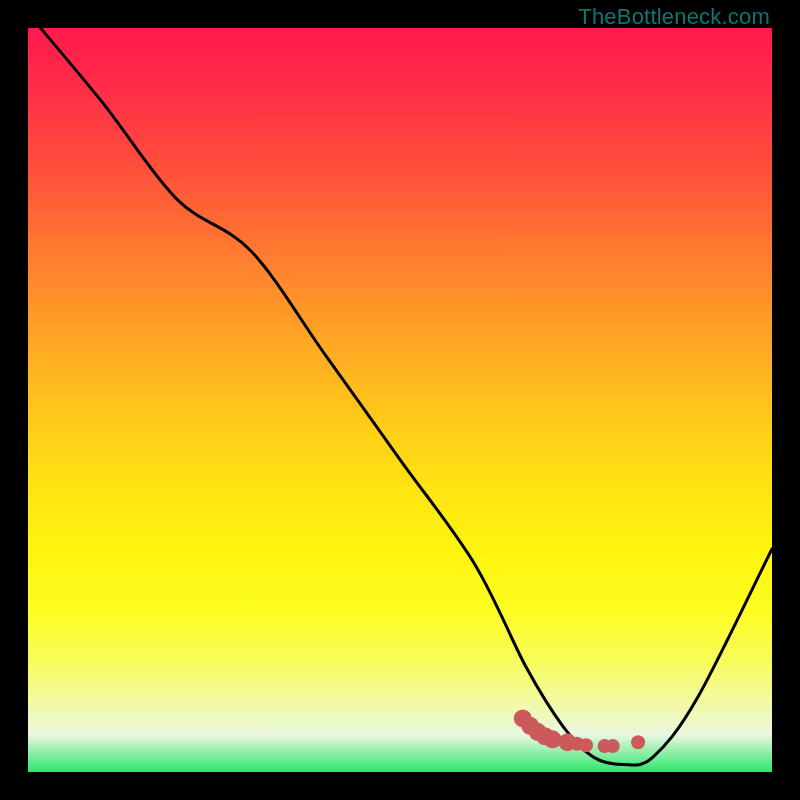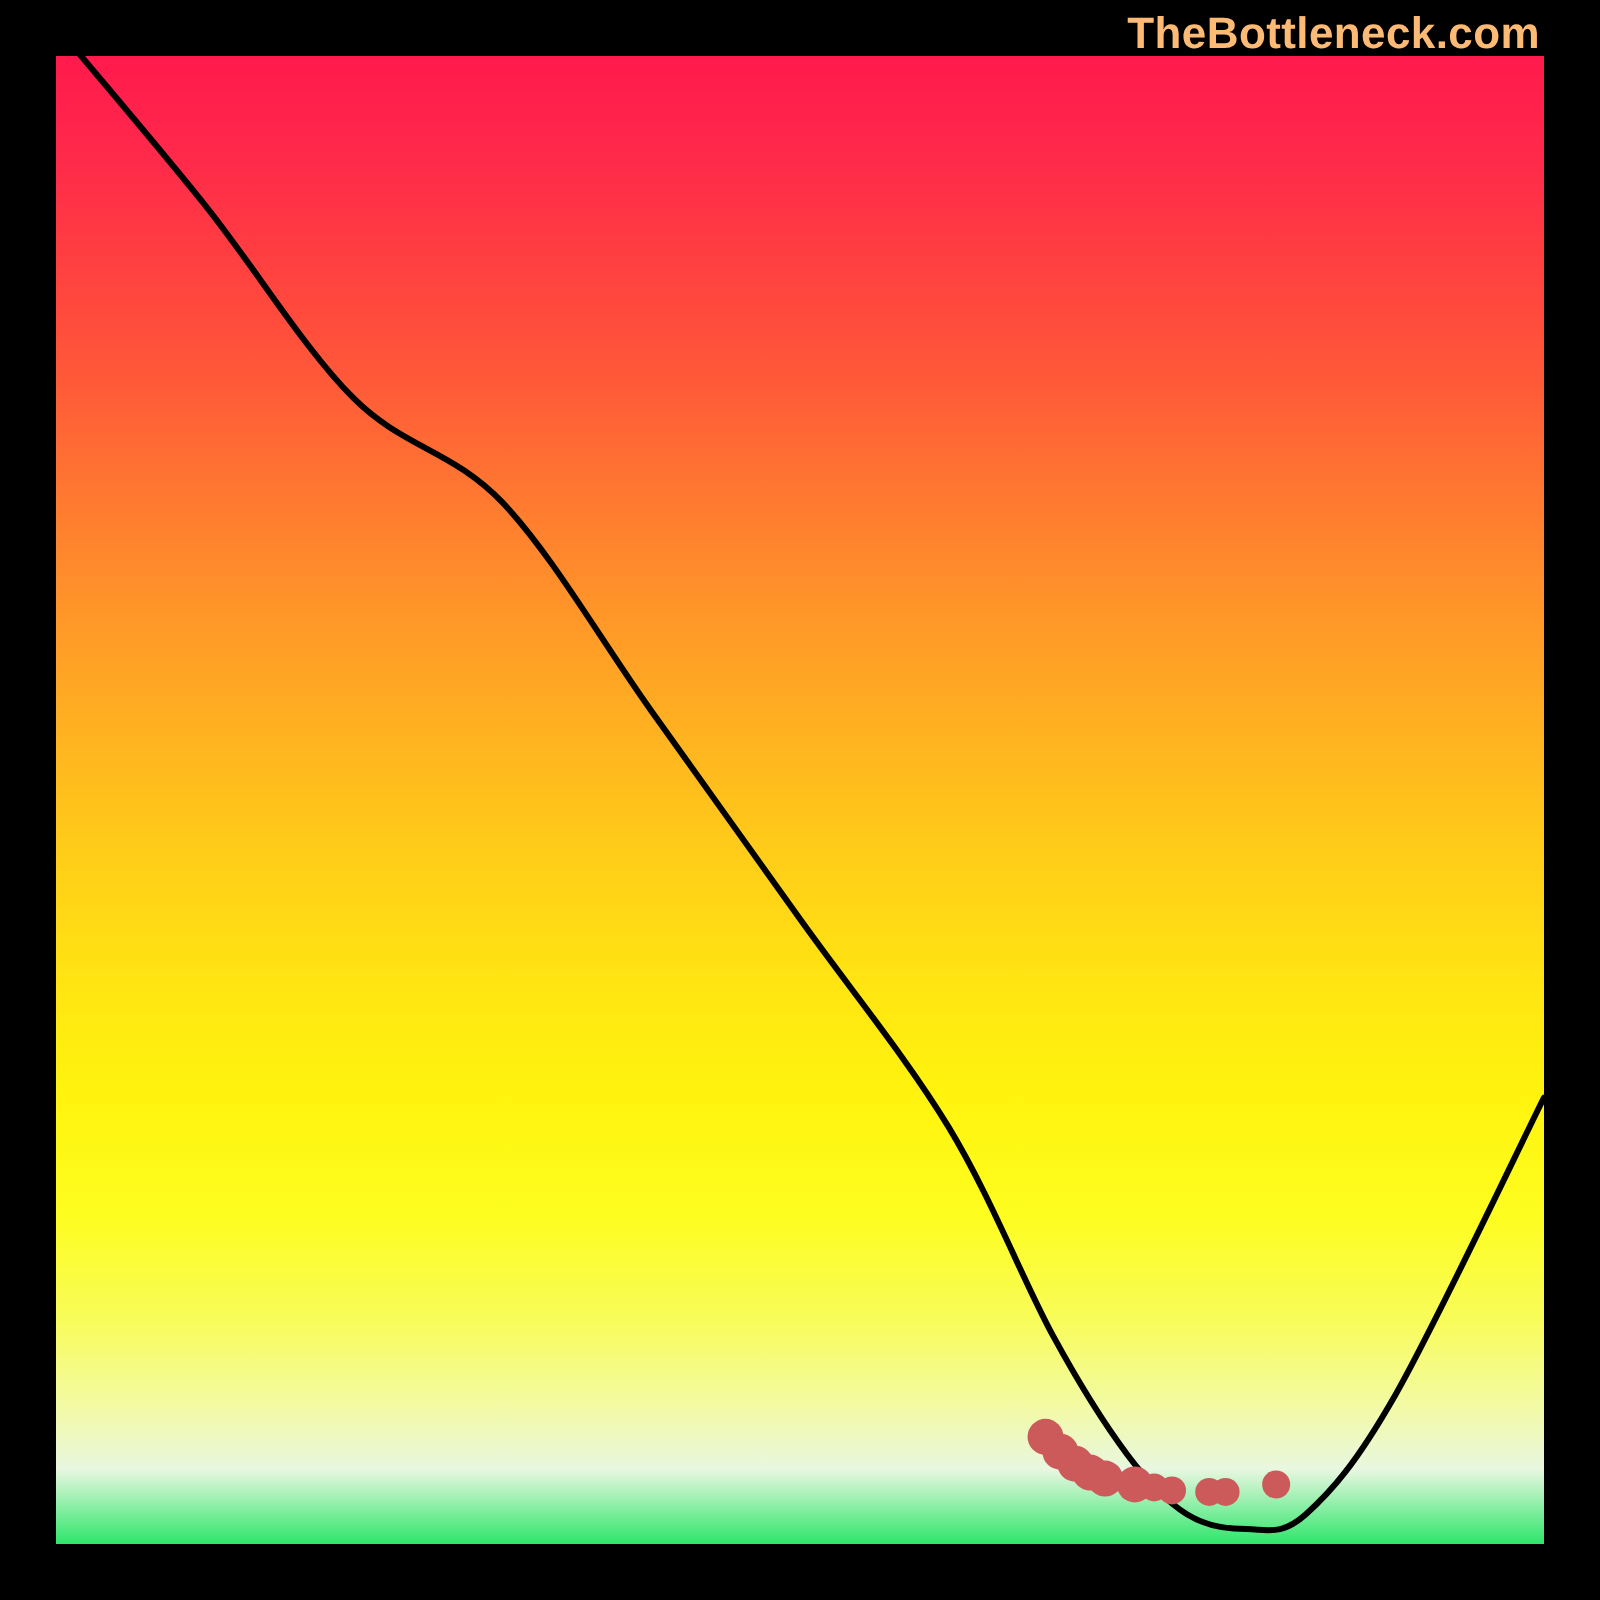--- a/index.html
+++ b/index.html
@@ -38,23 +38,23 @@
       #f8fc5a 85%,
       #f2faa8 91%,
       #e8f7e0 95%,
       #2ee66a 100%
     );
   }
   .watermark {
     position: absolute;
     top: 4px;
     right: 30px;
-    color: #fdba74;
+    color: #0f766e;
     font-size: 22px;
-    font-weight: 700;
+    font-weight: 400;
     letter-spacing: 0.2px;
     z-index: 10;
   }
   svg.curve {
     position: absolute;
     inset: 0;
     width: 100%;
     height: 100%;
   }
 </style>

